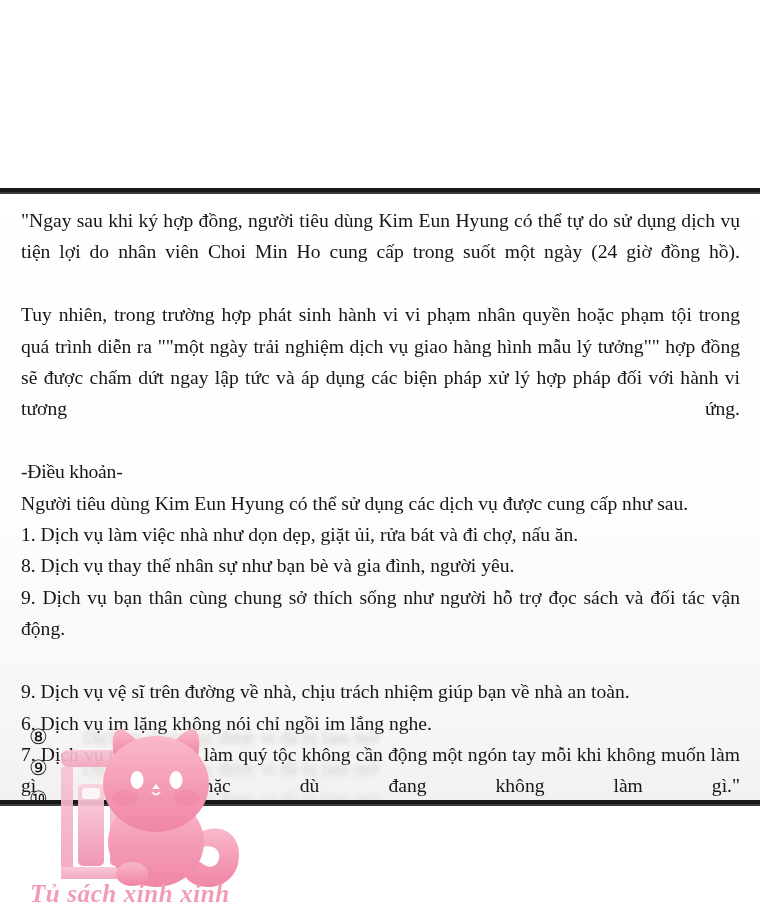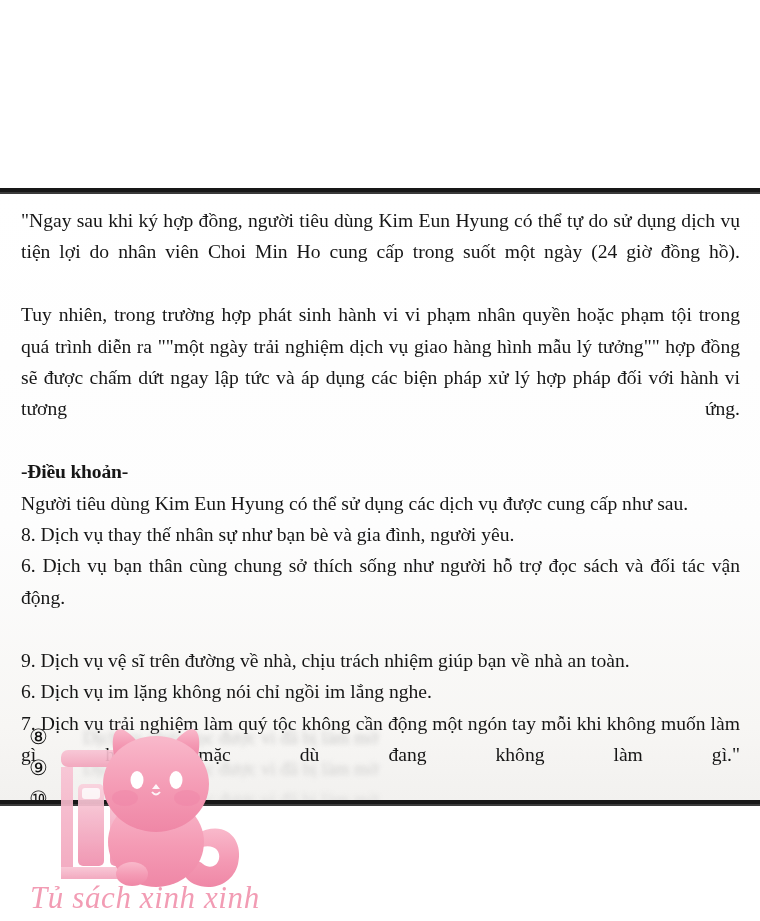--- a/index.html
+++ b/index.html
@@ -74,21 +74,21 @@
     content: "";
     display: inline-block;
     width: 100%;
   }
   .body-text p.nojustify {
     text-align: left;
   }
   .body-text p.nojustify::after { content: none; }
 
   .heading {
-    font-weight: bold;
+    font-weight: normal;
     letter-spacing: -0.2px;
   }
 
   
   .faded-list {
     position: absolute;
     left: 21px;
     top: 528px;
     width: 719px;
   }
@@ -141,22 +141,22 @@
   }
   .watermark svg { display: block; }
   .wm-caption {
     position: absolute;
     left: 30px;
     top: 880px;
     width: 230px;
     height: 36px;
     font-family: "Liberation Serif", "DejaVu Serif", serif;
     font-style: italic;
-    font-weight: normal;
-    font-size: 31px;
+    font-weight: bold;
+    font-size: 25px;
     letter-spacing: .6px;
     color: #f29cb4;
     pointer-events: none;
   }
 </style>
 </head>
 <body>
 
 <div class="page">
 
@@ -166,22 +166,23 @@
     <div class="rule-thick"></div>
     <div class="rule-thin"></div>
   </div>
 
   <div class="sheet">
     <div class="body-text">
       <p>"Ngay sau khi ký hợp đồng, người tiêu dùng Kim Eun Hyung có thể tự do sử dụng dịch vụ tiện lợi do nhân viên Choi Min Ho cung cấp trong suốt một ngày (24 giờ đồng hồ).</p>
       <p>Tuy nhiên, trong trường hợp phát sinh hành vi vi phạm nhân quyền hoặc phạm tội trong quá trình diễn ra ""một ngày trải nghiệm dịch vụ giao hàng hình mẫu lý tưởng"" hợp đồng sẽ được chấm dứt ngay lập tức và áp dụng các biện pháp xử lý hợp pháp đối với hành vi tương ứng.</p>
       <p class="heading nojustify">-Điều khoản-</p>
       <p class="nojustify">Người tiêu dùng Kim Eun Hyung có thể sử dụng các dịch vụ được cung cấp như sau.</p>
+      <p class="nojustify">1. Dịch vụ làm việc nhà như dọn dẹp, giặt ủi, rửa bát và đi chợ, nấu ăn.</p>
       <p class="nojustify">8. Dịch vụ thay thế nhân sự như bạn bè và gia đình, người yêu.</p>
-      <p>6. Dịch vụ bạn thân cùng chung sở thích sống như người hỗ trợ đọc sách và đối tác vận động.</p>
+      <p>9. Dịch vụ bạn thân cùng chung sở thích sống như người hỗ trợ đọc sách và đối tác vận động.</p>
       <p class="nojustify">9. Dịch vụ vệ sĩ trên đường về nhà, chịu trách nhiệm giúp bạn về nhà an toàn.</p>
       <p class="nojustify">6. Dịch vụ im lặng không nói chỉ ngồi im lắng nghe.</p>
       <p>7. Dịch vụ trải nghiệm làm quý tộc không cần động một ngón tay mỗi khi không muốn làm gì hết mặc dù đang không làm gì."</p>
     </div>
 
     <div class="faded-list">
       <div class="faded-row r1">
         <span class="circled">⑧</span>
         <span class="blur-text">Dịch vụ chưa đọc được vì đã bị làm mờ</span>
       </div>

